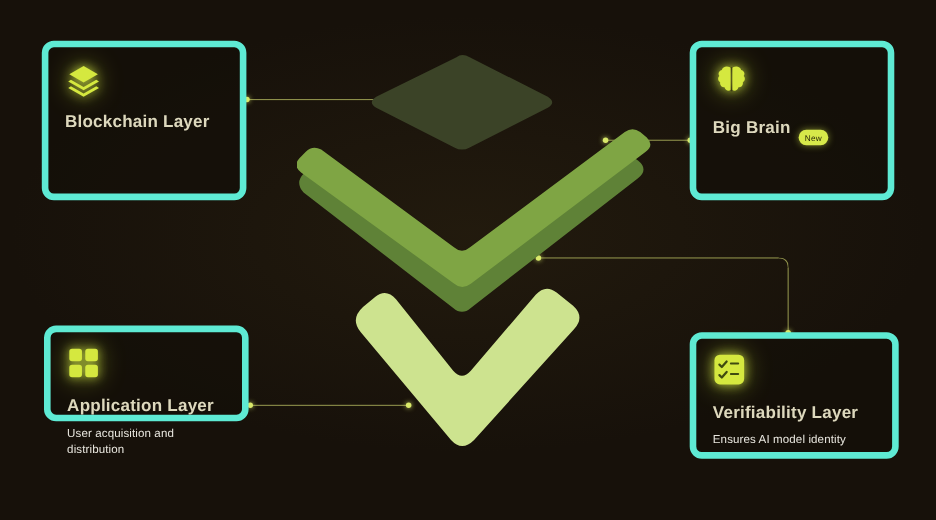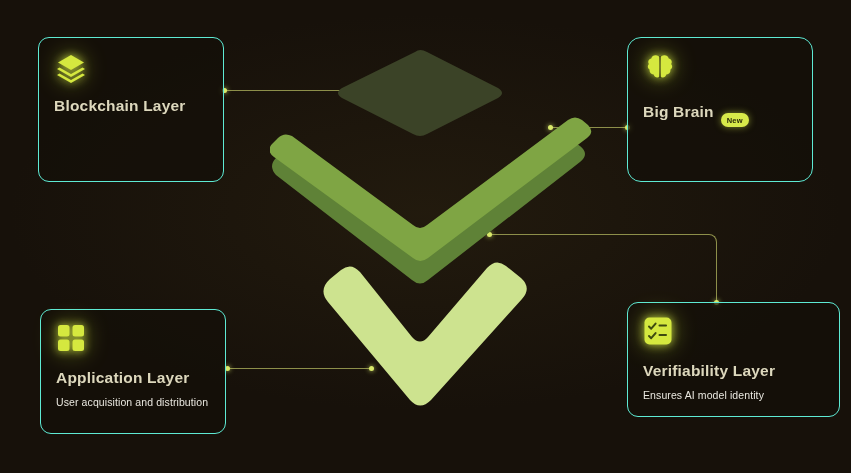--- a/index.html
+++ b/index.html
@@ -24,21 +24,21 @@
     inset: 0;
     background:
       radial-gradient(ellipse 70% 60% at 50% 45%, rgba(60,48,22,0.30), rgba(0,0,0,0) 70%);
     pointer-events: none;
   }
 
   
   .card {
     position: absolute;
     box-sizing: border-box;
-    border: 1px solid #5eead4;
+    border: 6px solid #5eead4;
     border-radius: 11px;
     background: rgba(20,15,9,0.72);
     padding: 0;
   }
   .card-inner {
     position: absolute;
     left: 15px;
     right: 14px;
     top: 13px;
   }
@@ -63,33 +63,33 @@
     font-size: 10.5px;
     line-height: 15px;
     color: #e9e7df;
     letter-spacing: 0.1px;
   }
   .badge {
     display: inline-block;
     background: #d7e94a;
     color: #2a2a08;
     font-size: 7.5px;
-    font-weight: bold;
+    font-weight: normal;
     line-height: 1;
     padding: 3.5px 6px 3px 6px;
     border-radius: 9px;
     letter-spacing: 0.2px;
     box-shadow: 0 0 7px rgba(215,233,74,0.55);
     margin-top: 16px;
   }
 
   #card-blockchain { left: 38px;  top: 37px;  width: 186px; height: 145px; }
-  #card-bigbrain   { left: 627px; top: 37px;  width: 186px; height: 145px; border-radius: 14px; }
-  #card-application{ left: 40px;  top: 309px; width: 186px; height: 125px; }
-  #card-verify     { left: 627px; top: 302px; width: 213px; height: 115px; }
+  #card-bigbrain   { left: 627px; top: 37px;  width: 186px; height: 145px; }
+  #card-application{ left: 40px;  top: 296px; width: 186px; height: 87px; }
+  #card-verify     { left: 627px; top: 302px; width: 190px; height: 115px; }
 
   
   .glow { filter: drop-shadow(0 0 5px rgba(205,226,70,0.85)) drop-shadow(0 0 11px rgba(190,215,50,0.45)); }
 
   
   .conn {
     position: absolute;
     background: #8d8f4a;
   }
   .conn.h { height: 1px; }

